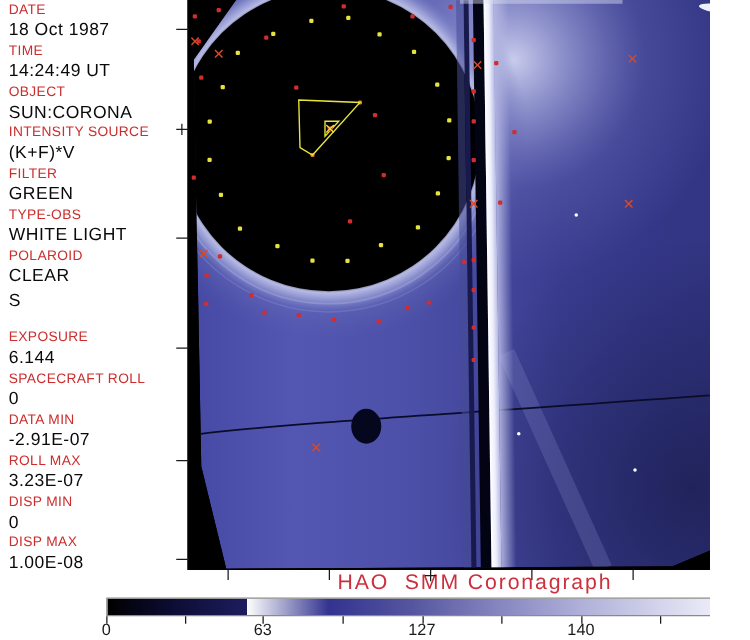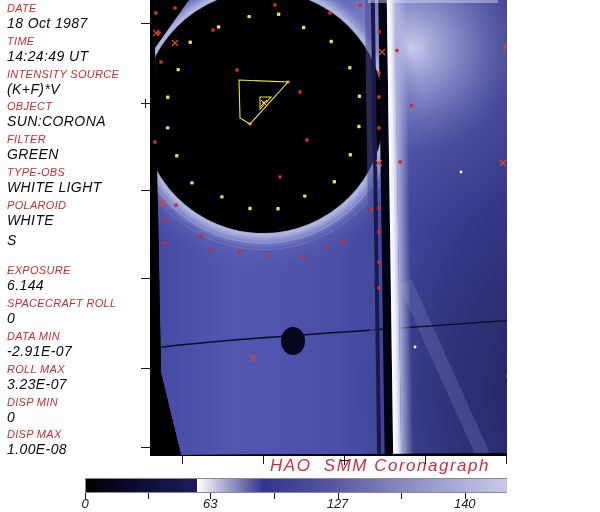--- a/index.html
+++ b/index.html
@@ -1,17 +1,17 @@
 <!DOCTYPE html>
 <html><head>
 <meta charset="utf-8">
 <style>
   html,body{margin:0;padding:0;background:#fff;}
-  #screen{position:relative;width:507px;height:512px;background:#fff;overflow:hidden;
-          font-family:"Liberation Sans",sans-serif;font-style:italic;}
+  #screen{position:relative;width:568px;height:512px;background:#fff;overflow:hidden;
+          font-family:"Liberation Sans",sans-serif;}
   
   #sidebar{position:absolute;left:0;top:2px;width:150px;height:454px;}
   .field{height:32.8px;padding-left:7px;overflow:hidden;}
   .flabel{font-size:11px;line-height:13px;letter-spacing:.3px;color:#cc2d2d;white-space:nowrap;}
   .fvalue{font-size:14px;line-height:17px;letter-spacing:.4px;color:#0a0a0a;white-space:nowrap;}
   
   #imgpanel{position:absolute;left:150px;top:0;width:450px;height:456px;background:#000;
             border-left:3px solid #000;box-sizing:border-box;}
   #imgpanel svg{display:block;}
   
@@ -35,38 +35,38 @@
   <div id="sidebar">
       <div class="field">
         <div class="flabel">DATE</div>
         <div class="fvalue">18 Oct 1987</div>
       </div>
       <div class="field">
         <div class="flabel">TIME</div>
         <div class="fvalue">14:24:49 UT</div>
       </div>
       <div class="field">
+        <div class="flabel">OBJECT</div>
+        <div class="fvalue">SUN:CORONA</div>
+      </div>
+      <div class="field">
         <div class="flabel">INTENSITY SOURCE</div>
         <div class="fvalue">(K+F)*V</div>
       </div>
       <div class="field">
-        <div class="flabel">OBJECT</div>
-        <div class="fvalue">SUN:CORONA</div>
-      </div>
-      <div class="field">
         <div class="flabel">FILTER</div>
         <div class="fvalue">GREEN</div>
       </div>
       <div class="field">
         <div class="flabel">TYPE-OBS</div>
         <div class="fvalue">WHITE LIGHT</div>
       </div>
       <div class="field">
         <div class="flabel">POLAROID</div>
-        <div class="fvalue">WHITE</div>
+        <div class="fvalue">CLEAR</div>
       </div>
       <div class="field">
         <div class="fvalue">S</div>
       </div>
       <div class="field">
         <div class="flabel">EXPOSURE</div>
         <div class="fvalue">6.144</div>
       </div>
       <div class="field">
         <div class="flabel">SPACECRAFT ROLL</div>

